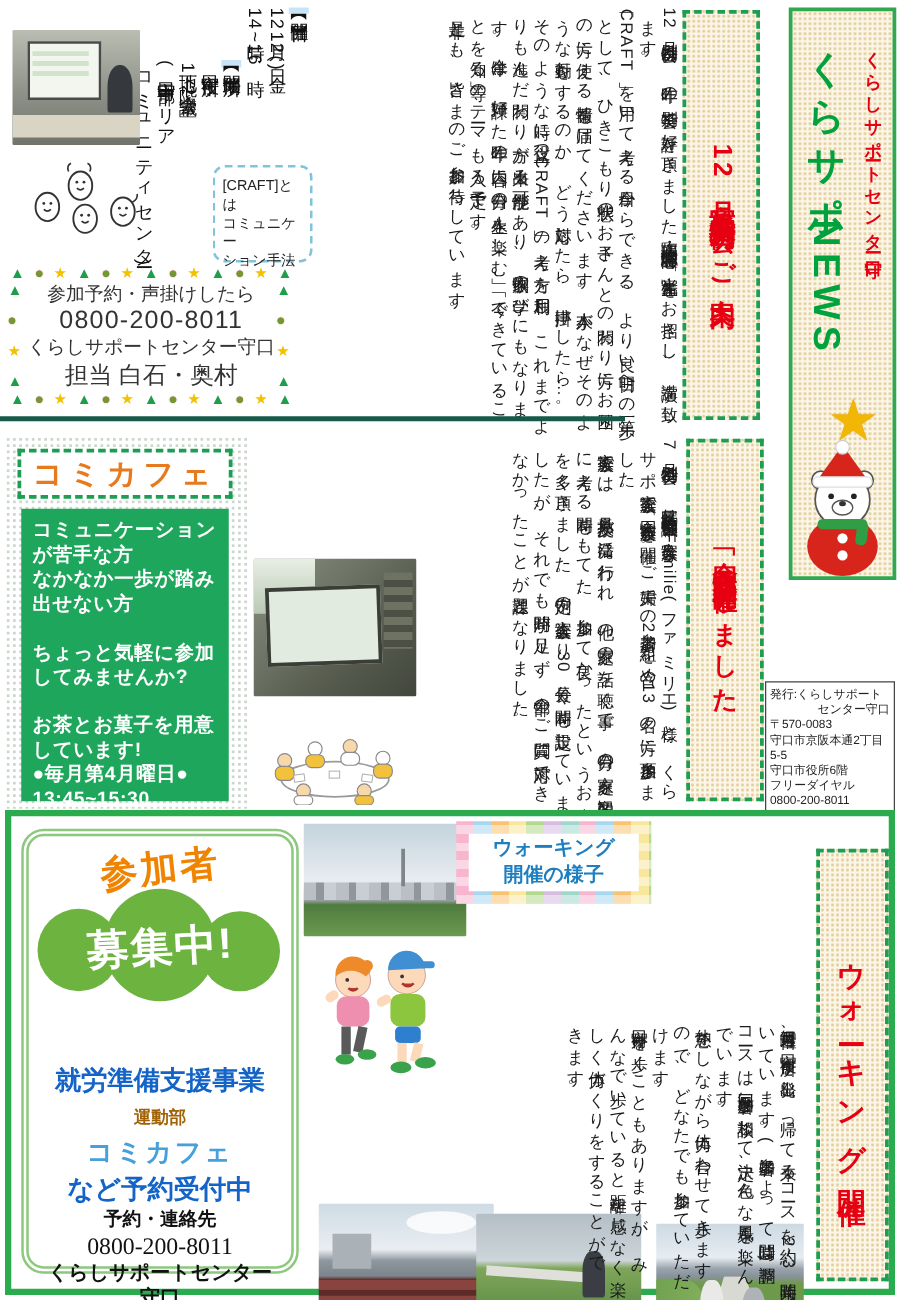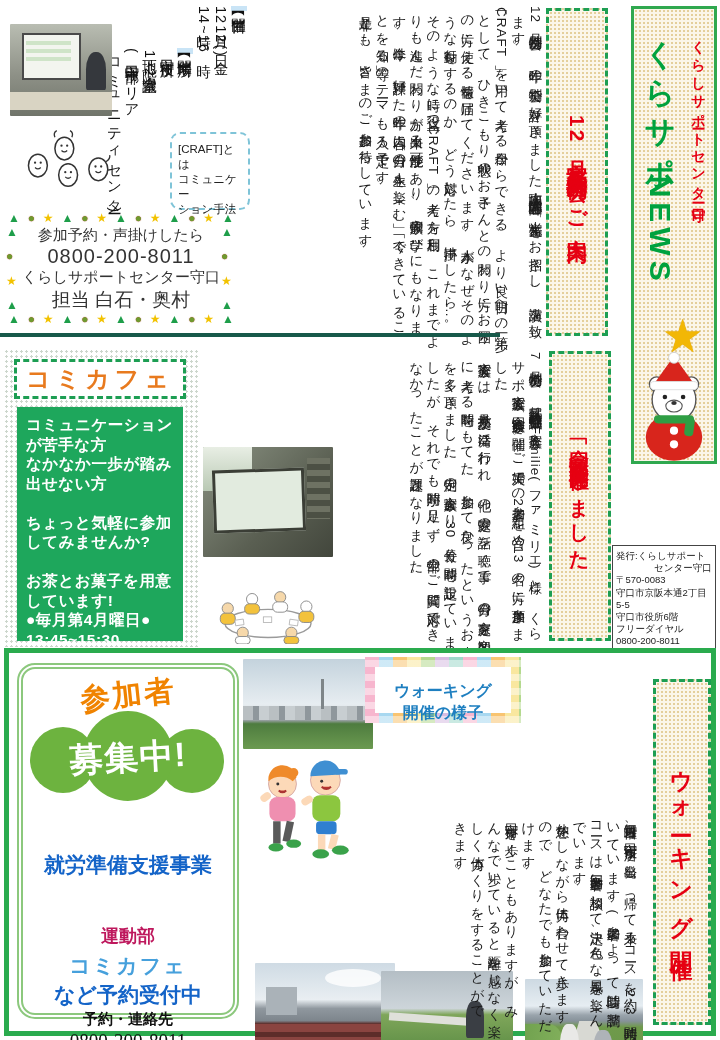--- a/index.html
+++ b/index.html
@@ -237,21 +237,21 @@
     <div class="abs" style="left:8px;top:10px;width:222px;height:356px;border:6px double #8cc87d;border-radius:18px;box-sizing:border-box;text-align:center;">
       <div style="margin-top:6px;font-size:30px;font-weight:900;color:#f08300;transform:rotate(-6deg);letter-spacing:2px;text-shadow:-2px -2px 0 #fff,2px -2px 0 #fff,-2px 2px 0 #fff,2px 2px 0 #fff,3px 3px 0 #fff;">参加者</div>
       <div class="abs" style="left:5px;top:40px;width:200px;height:96px;">
         <div class="abs" style="left:2px;top:18px;width:66px;height:66px;background:#6db33f;border-radius:50%;"></div>
         <div class="abs" style="left:132px;top:20px;width:64px;height:64px;background:#6db33f;border-radius:50%;"></div>
         <div class="abs" style="left:55px;top:2px;width:90px;height:90px;background:#6db33f;border-radius:50%;"></div>
         <div class="abs" style="left:0;top:26px;width:100%;color:#fff;font-size:34px;font-weight:900;letter-spacing:1px;transform:rotate(-3deg);">募集中!</div>
       </div>
       <div style="margin-top:134px;">
         <div style="color:#1464c8;font-weight:900;font-size:21px;line-height:29px;">就労準備支援事業</div>
-        <div style="color:#be185d;font-weight:900;font-size:18px;line-height:29px;margin-top:43px;">運動部</div>
+        <div style="color:#a16207;font-weight:900;font-size:14px;line-height:29px;">運動部</div>
         <div style="color:#46a0dc;font-weight:900;font-size:21px;line-height:29px;letter-spacing:2px;">コミカフェ</div>
         <div style="color:#1464c8;font-weight:900;font-size:21px;line-height:29px;">など予約受付中</div>
         <div style="font-weight:bold;font-size:15px;line-height:20px;color:#111;">予約・連絡先</div>
         <div style="font-size:19px;line-height:23px;color:#111;font-family:'Liberation Serif','DejaVu Serif',serif;">0800-200-8011</div>
         <div style="font-weight:bold;font-size:16px;line-height:20px;color:#111;padding:0 14px;">くらしサポートセンター守口</div>
 
       </div>
     </div>
 
     <div class="abs photo" style="left:234px;top:6px;width:130px;height:90px;background:linear-gradient(180deg,#c4d3dd 0%,#e7edf1 50%,#dfe5e8 55%,#a9b0b4 62%,#9aa1a5 68%,#4e7c3f 72%,#6b9a50 100%);">
@@ -289,21 +289,21 @@
       </g>
     </svg>
 
     <div class="abs photo" style="left:246px;top:220px;width:140px;height:152px;background:linear-gradient(180deg,#cfdbe4 0%,#e9eef2 24%,#8f979e 30%,#7d858c 38%,#5d2c29 40%,#5d2c29 70%,#6fae4a 75%,#8cc75e 100%);">
       <div class="abs" style="left:0;top:40%;width:100%;height:30%;background:repeating-linear-gradient(180deg,#8a4440 0 8px,#5d2c29 8px 13px),repeating-linear-gradient(90deg,rgba(255,255,255,0.25) 0 3px,transparent 3px 22px);"></div>
       <div class="abs" style="left:8%;top:16%;width:22%;height:18%;background:#aab2b8;"></div>
       <div class="abs" style="left:50%;top:4%;width:40%;height:12%;background:#fff;border-radius:50%;opacity:.8;"></div>
     </div>
 
     <div class="abs tilebox" style="left:356px;top:4px;width:156px;height:66px;">
-      <div class="pre" style="position:absolute;left:10px;top:10px;right:10px;bottom:10px;background:#fff;color:#1e7fc0;font-weight:900;font-size:16px;line-height:22px;text-align:center;padding-top:13px;">ウォーキング
+      <div class="pre" style="position:absolute;left:10px;top:10px;right:10px;bottom:10px;background:#fff;color:#1e7fc0;font-weight:900;font-size:16px;line-height:22px;text-align:center;padding-top:1px;">ウォーキング
 開催の様子</div>
     </div>
 
     <div class="abs photo" style="left:372px;top:76px;width:132px;height:78px;background:linear-gradient(180deg,#b4bec5 0%,#cdd5da 48%,#7fa65a 56%,#5f8f46 100%);">
       <div class="abs" style="left:6%;top:56%;width:60%;height:10%;background:#dfe0da;transform:rotate(4deg);"></div>
       <div class="abs" style="right:22%;top:38%;width:14%;height:48%;background:#3a3e44;border-radius:40% 40% 10% 10%;"></div>
     </div>
 
     <div class="abs photo" style="left:516px;top:6px;width:118px;height:150px;background:linear-gradient(180deg,#cdd9e2 0%,#e6edf2 18%,#9aa4ac 24%,#87929a 28%,#6f9a4b 32%,#5f8f46 100%);">
       <div class="abs" style="left:0;top:28%;width:100%;height:72%;background:#d8d9d3;clip-path:polygon(46% 0,60% 0,96% 100%,18% 100%);"></div>

